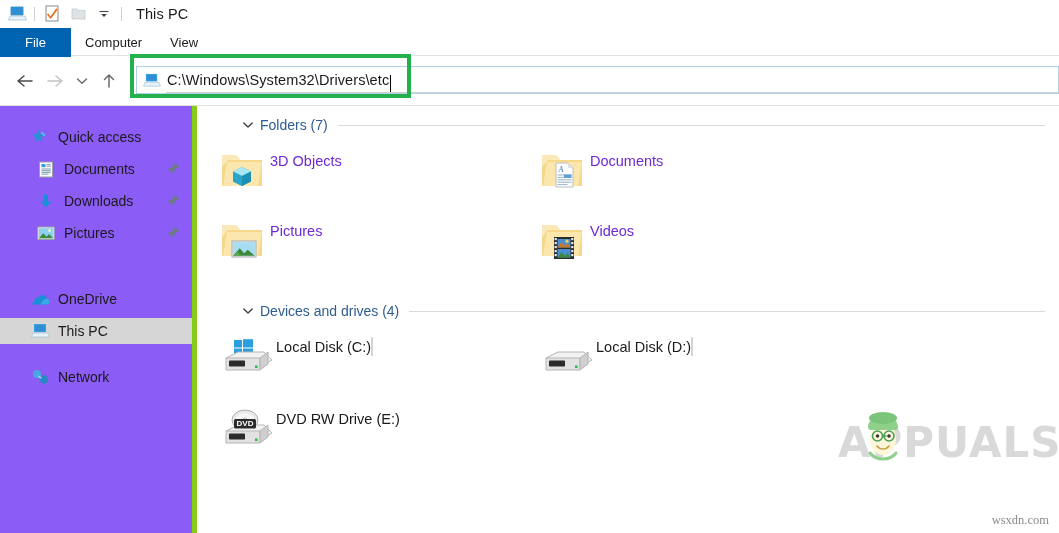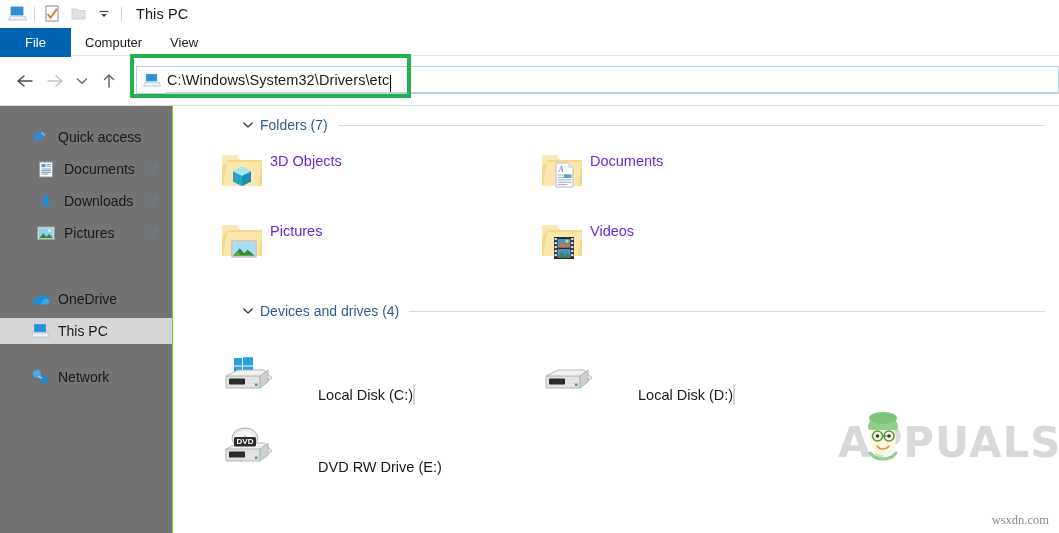--- a/index.html
+++ b/index.html
@@ -100,23 +100,23 @@
     z-index: 40;
     pointer-events: none;
   }
 
   
   .content-top-border {
     position: absolute; left: 0; top: 105px; width: 1059px; height: 1px;
     background: #e1e1e1;
   }
   .sidebar {
-    position: absolute; left: 0; top: 106px; width: 173px; height: 427px;
-    background: #737373;
-    border-right: 1px solid #84cc16;
+    position: absolute; left: 0; top: 106px; width: 197px; height: 427px;
+    background: #8b5cf6;
+    border-right: 5px solid #84cc16;
     padding-top: 18px;
   }
   .side-item {
     position: relative;
     height: 26px; display: flex; align-items: center;
     padding-left: 30px; font-size: 14px; color: #1a1a1a;
     margin-bottom: 6px;
   }
   .side-item.indent { padding-left: 36px; }
   .side-item.selected { background: #d6d6d6; }
@@ -162,21 +162,21 @@
     display: flex; align-items: flex-start;
     padding-top: 2px;
   }
   .tile-ico {
     width: 56px; height: 52px; flex: 0 0 auto;
     display: flex; align-items: center; justify-content: center;
   }
   .tile-body { padding-top: 8px; }
   .tile-label { font-size: 14.5px; color: #6d28d9; white-space: nowrap; }
 
-  .drive-tile { width: 320px; height: 72px; display: flex; align-items: flex-end; gap: 42px; }
+  .drive-tile { width: 320px; height: 72px; display: flex; align-items: flex-start; }
   .drive-ico { width: 62px; height: 54px; flex: 0 0 auto; display: flex; align-items: center; justify-content: center; }
   .drive-body { padding-top: 6px; }
   .drive-label { font-size: 14.5px; color: #1a1a1a; white-space: nowrap; margin-bottom: 4px; }
   .bar {
     width: 236px; height: 14px;
     background: #e8e8e8; border: 1px solid #d4d4d4;
     position: relative; overflow: hidden;
   }
   .bar-fill { height: 100%; background: #26a0da; }
 

